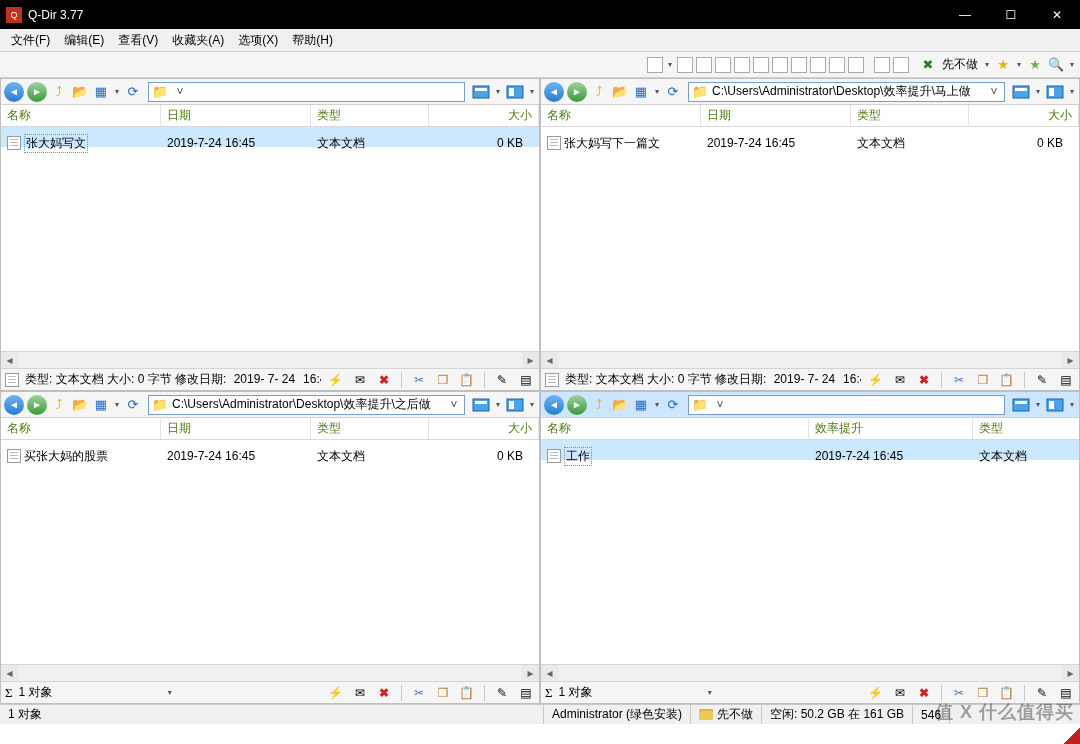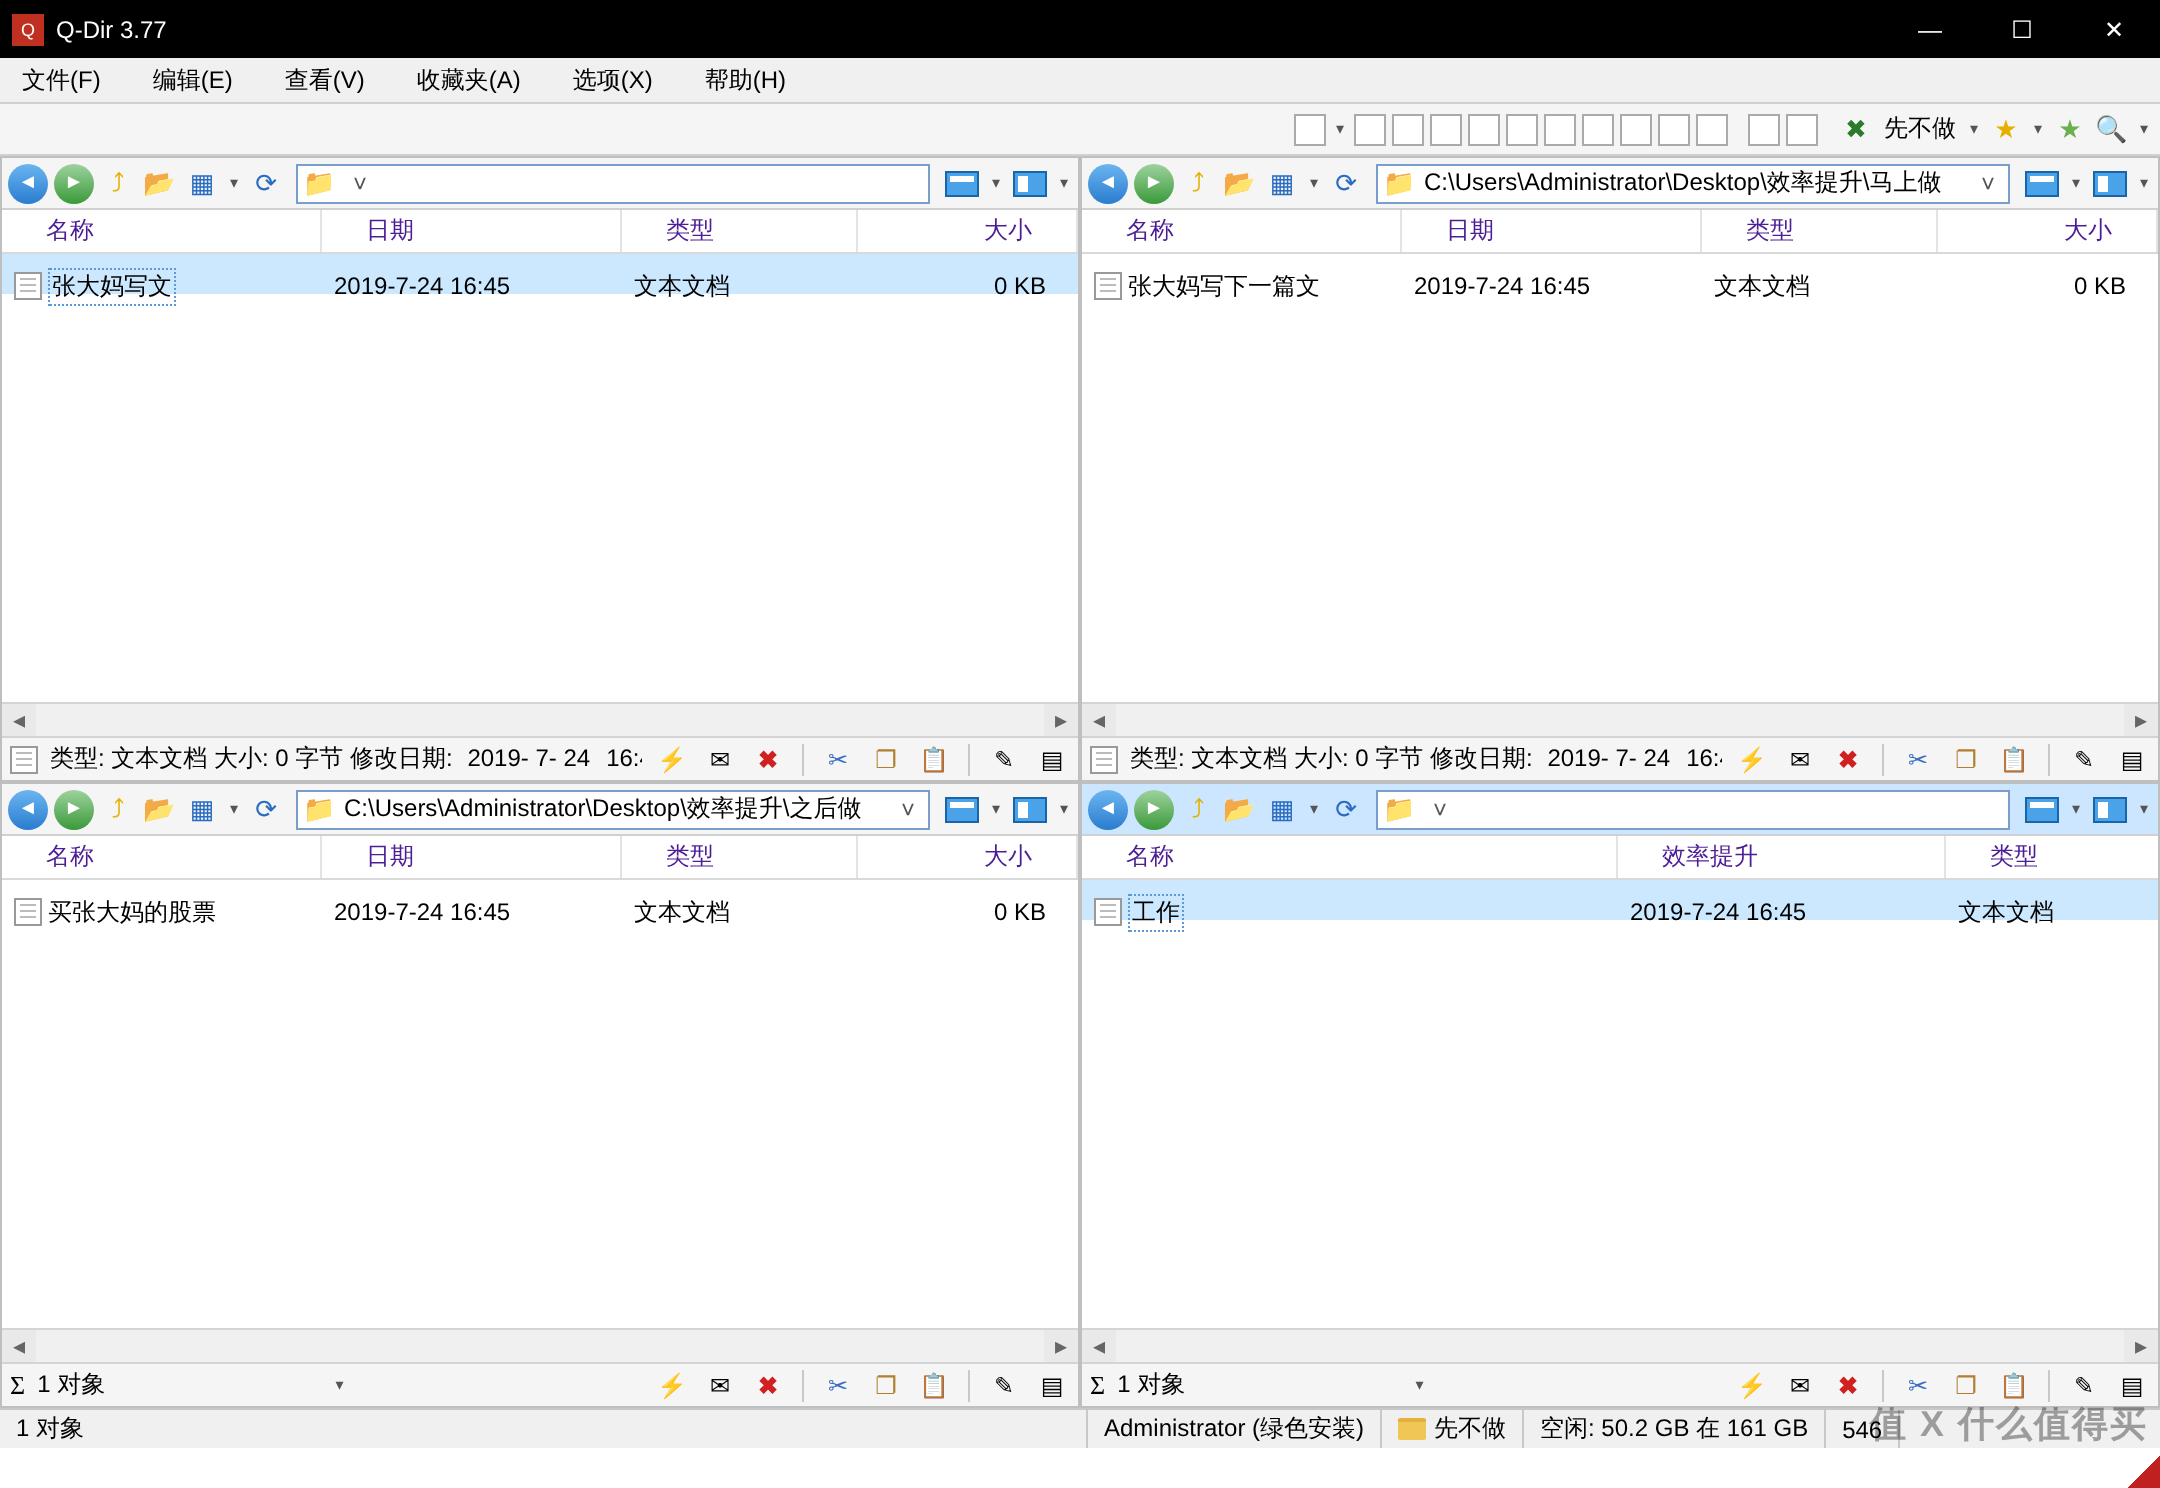--- a/index.html
+++ b/index.html
@@ -3,21 +3,21 @@
 <meta charset="utf-8">
 <style>
 * { box-sizing: border-box; margin: 0; padding: 0; font-family: "Microsoft YaHei", "Segoe UI", Tahoma, sans-serif; font-size: 12px; }
 html, body { width: 1080px; height: 744px; background: #fff; overflow: hidden; }
 
 .titlebar { height: 29px; background: #000; color: #fff; display: flex; align-items: center; padding-left: 6px; }
 .titlebar .app-icon { width: 16px; height: 16px; background: #c03020; display: inline-flex; align-items: center; justify-content: center; margin-right: 6px; font-size: 9px; color: #fff; }
 .titlebar .title { flex: 1; }
 .titlebar .winbtn { width: 46px; height: 29px; display: flex; align-items: center; justify-content: center; color: #fff; }
 
-.menubar { height: 23px; background: #f0f0f0; border-bottom: 1px solid #d0d0d0; display: flex; align-items: center; padding: 0 4px; gap: 12px; }
+.menubar { height: 23px; background: #f0f0f0; border-bottom: 1px solid #d0d0d0; display: flex; align-items: center; padding: 0 4px; }
 .menubar .menu-item { padding: 2px 7px; cursor: default; }
 
 .app-toolbar { height: 26px; background: #f5f5f5; border-bottom: 1px solid #d0d0d0; display: flex; align-items: center; justify-content: flex-end; padding: 0 4px; gap: 3px; }
 .tb-btn { width: 16px; height: 16px; border: 1px solid #aaa; background: #fff; display: inline-block; }
 .tb-sep { width: 4px; }
 .tb-label { padding: 0 2px; }
 .tb-pin { color: #2a7c2a; }
 
 .quads { display: grid; grid-template-columns: 1fr 1fr; grid-template-rows: 1fr 1fr; height: 626px; }
 .pane { border: 1px solid #bfbfbf; display: flex; flex-direction: column; min-width: 0; background: #fff; }
@@ -33,21 +33,21 @@
 .i-grid { color: #2a6cc0; }
 .i-ref { color: #2a6cc0; }
 .i-folder { color: #e6b000; }
 .addr { flex: 1; display: flex; align-items: center; height: 20px; border: 1px solid #7a9ecb; background: #fff; padding: 0 2px; gap: 3px; margin: 0 3px; }
 .addr input { border: none; outline: none; flex: 1; font-size: 12px; background: transparent; }
 .addr-drop { width: 16px; text-align: center; color: #555; }
 .view-ico { width: 20px; height: 16px; display: inline-flex; align-items: center; justify-content: center; }
 .view-ico svg { display: block; }
 
 .col-header { height: 22px; background: #fff; border-bottom: 1px solid #d9d9d9; display: flex; align-items: center; }
-.col-header .col { padding: 0 22px; border-right: 1px solid #e3e3e3; height: 100%; display: flex; align-items: center; color: #4c1d95; }
+.col-header .col { padding: 0 6px; border-right: 1px solid #e3e3e3; height: 100%; display: flex; align-items: center; color: #4d7c0f; }
 .col-name { width: 160px; }
 .col-date { width: 150px; }
 .col-type { width: 118px; }
 .col-size { flex: 1; justify-content: flex-end; padding-right: 14px; }
 .pane4 .col-name { width: 268px; }
 .pane4 .col-date { width: 164px; }
 .pane4 .col-type { width: 90px; border-right: none; }
 
 .file-list { flex: 1; overflow: auto; background: #fff; }
 .file-row { display: flex; align-items: center; height: 20px; padding: 0 2px; }

